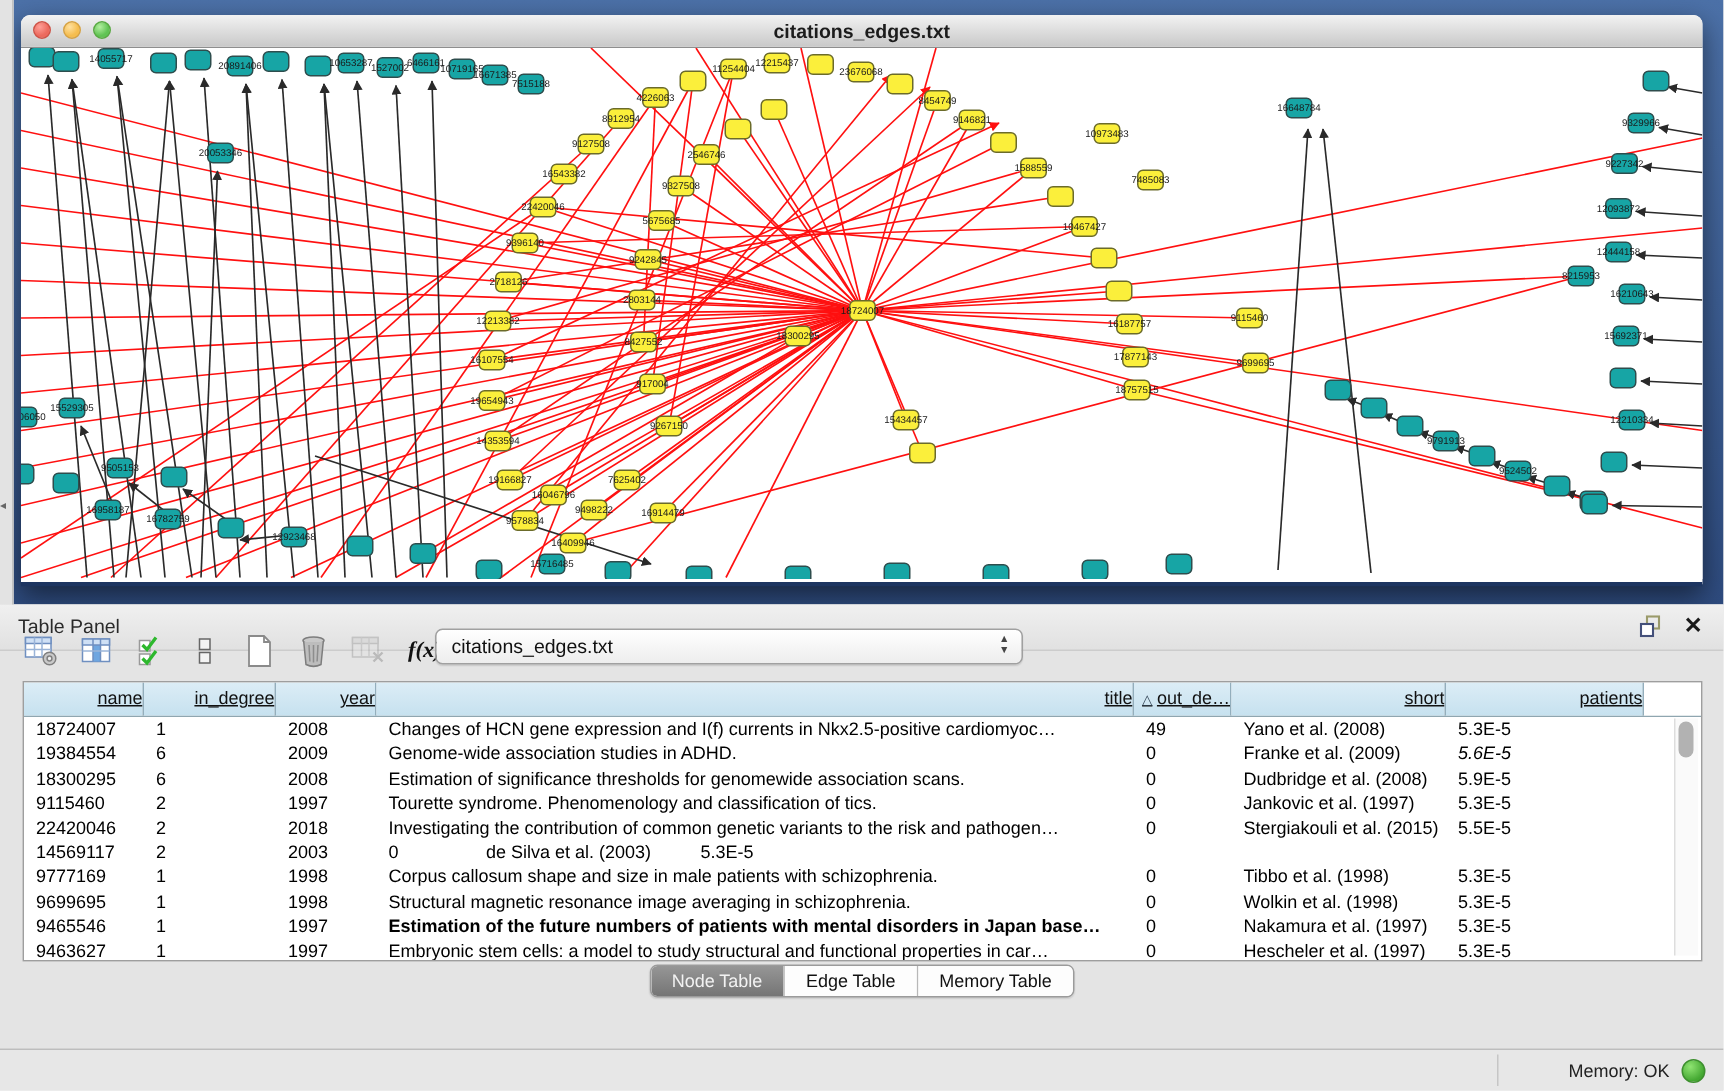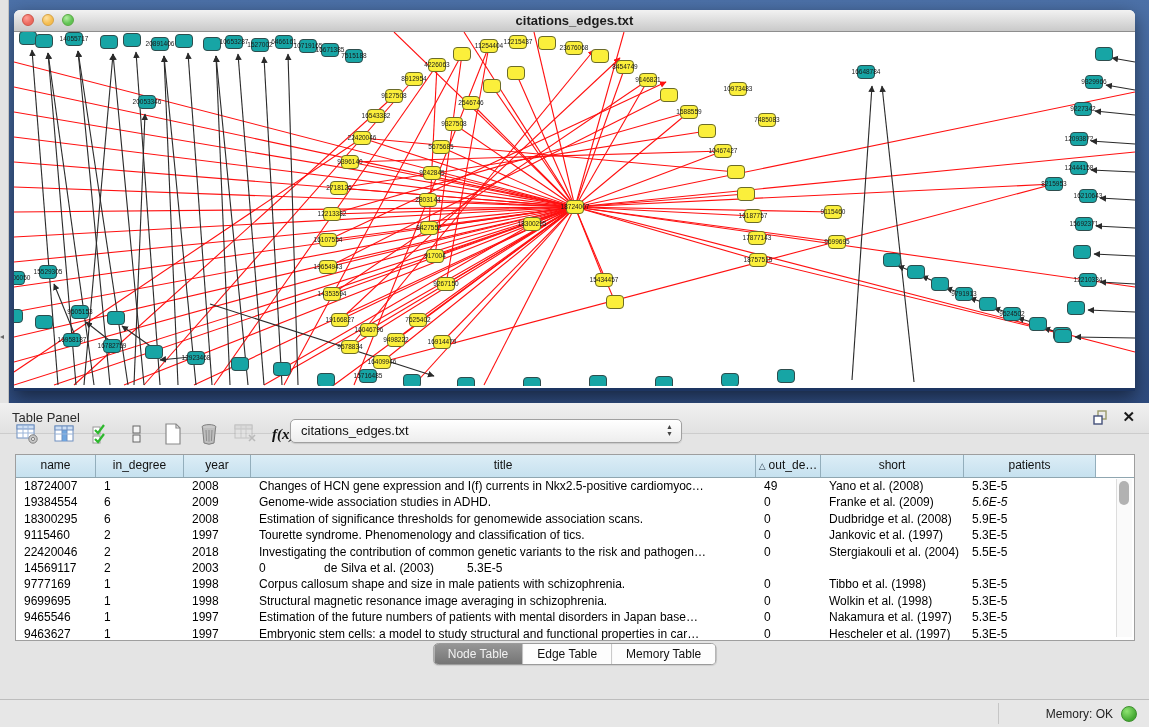--- a/index.html
+++ b/index.html
@@ -38,22 +38,22 @@
   #table-selector{position:absolute;left:290px;top:16px;width:392px;height:24px;box-sizing:border-box;
       border:1px solid #a0a0a0;border-radius:5px;background:linear-gradient(#ffffff,#ededed);
       font-size:13px;color:#111;line-height:22px;padding-left:10px;
       box-shadow:0 1px 1px rgba(0,0,0,.12);}
   #combo-arrows{position:absolute;right:8px;top:3px;display:flex;flex-direction:column;line-height:7px;font-size:7px;color:#444;}
   
   #data-table{position:absolute;left:15px;top:51px;width:1120px;height:187px;background:#fff;
       border:1px solid #9e9e9e;box-sizing:border-box;overflow:hidden;}
   #thead{display:flex;height:22px;border-bottom:1px solid #8fa6b0;}
   .hcell{box-sizing:border-box;background:linear-gradient(#dcedf6,#c6e1ef);
-      border-right:1px solid #93aebc;font-size:12px;color:#111;text-align:center;
-      line-height:21px;white-space:nowrap;overflow:hidden;}
+      border-right:1px solid #93aebc;font-size:12px;color:#111;text-align:right;
+      line-height:21px;white-space:nowrap;overflow:hidden;text-decoration:underline;}
   .hfill{flex:1;background:#fff;border-right:none;}
   .sort-glyph{font-size:9px;color:#345;margin-right:3px;}
   #tbody{position:relative;}
   .trow{display:flex;height:16.4px;}
   .tcell{box-sizing:border-box;padding-left:8px;font-size:12px;line-height:16px;color:#000;
       white-space:nowrap;overflow:hidden;}
   #vscroll{position:absolute;right:2px;top:24px;width:15px;height:158px;background:#fafafa;
       border-left:1px solid #ddd;}
   #vthumb{position:absolute;left:2px;top:2px;width:10px;height:24px;background:#b2b2b2;border-radius:6px;}
   
@@ -769,21 +769,21 @@
           <div class="tcell" style="width: 65px;">0</div>
           <div class="tcell" style="width: 143px;">Jankovic et al. (1997)</div>
           <div class="tcell" style="width: 132px;">5.3E-5</div>
         </div>
         <div class="trow">
           <div class="tcell" style="width: 80px;">22420046</div>
           <div class="tcell" style="width: 88px;">2</div>
           <div class="tcell" style="width: 67px;">2018</div>
           <div class="tcell" style="width: 505px;">Investigating the contribution of common genetic variants to the risk and pathogen…</div>
           <div class="tcell" style="width: 65px;">0</div>
-          <div class="tcell" style="width: 143px;">Stergiakouli et al. (2004)</div>
+          <div class="tcell" style="width: 143px;">Stergiakouli et al. (2015)</div>
           <div class="tcell" style="width: 132px;">5.5E-5</div>
         </div>
         <div class="trow">
           <div class="tcell" style="width: 80px;">14569117</div>
           <div class="tcell" style="width: 88px;">2</div>
           <div class="tcell" style="width: 67px;">2003</div>
           <div class="tcell" style="width: 65px;">0</div>
           <div class="tcell" style="width: 143px;">de Silva et al. (2003)</div>
           <div class="tcell" style="width: 132px;">5.3E-5</div>
         </div>
@@ -802,21 +802,21 @@
           <div class="tcell" style="width: 67px;">1998</div>
           <div class="tcell" style="width: 505px;">Structural magnetic resonance image averaging in schizophrenia.</div>
           <div class="tcell" style="width: 65px;">0</div>
           <div class="tcell" style="width: 143px;">Wolkin et al. (1998)</div>
           <div class="tcell" style="width: 132px;">5.3E-5</div>
         </div>
         <div class="trow">
           <div class="tcell" style="width: 80px;">9465546</div>
           <div class="tcell" style="width: 88px;">1</div>
           <div class="tcell" style="width: 67px;">1997</div>
-          <div class="tcell" style="width: 505px;">Estimation of the future numbers of patients with mental disorders in Japan base…</div>
+          <div class="tcell" style="width: 505px; font-weight: bold;">Estimation of the future numbers of patients with mental disorders in Japan base…</div>
           <div class="tcell" style="width: 65px;">0</div>
           <div class="tcell" style="width: 143px;">Nakamura et al. (1997)</div>
           <div class="tcell" style="width: 132px;">5.3E-5</div>
         </div>
         <div class="trow">
           <div class="tcell" style="width: 80px;">9463627</div>
           <div class="tcell" style="width: 88px;">1</div>
           <div class="tcell" style="width: 67px;">1997</div>
           <div class="tcell" style="width: 505px;">Embryonic stem cells: a model to study structural and functional properties in car…</div>
           <div class="tcell" style="width: 65px;">0</div>

